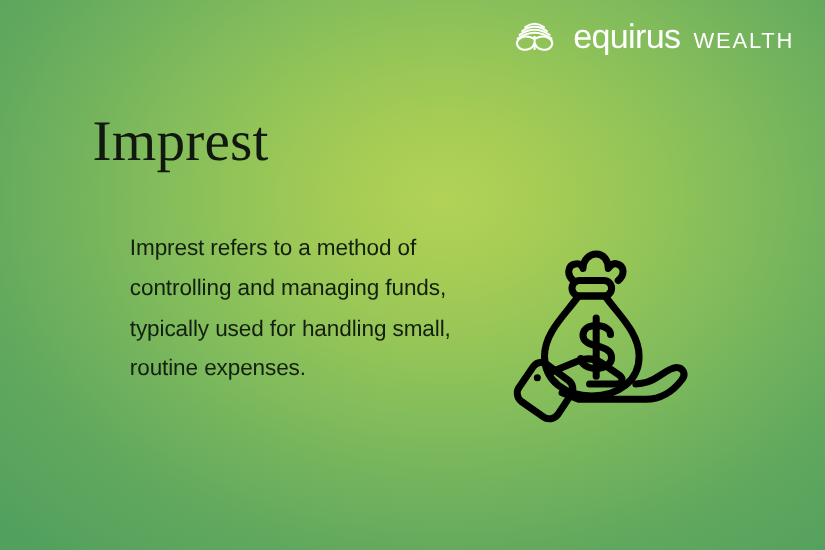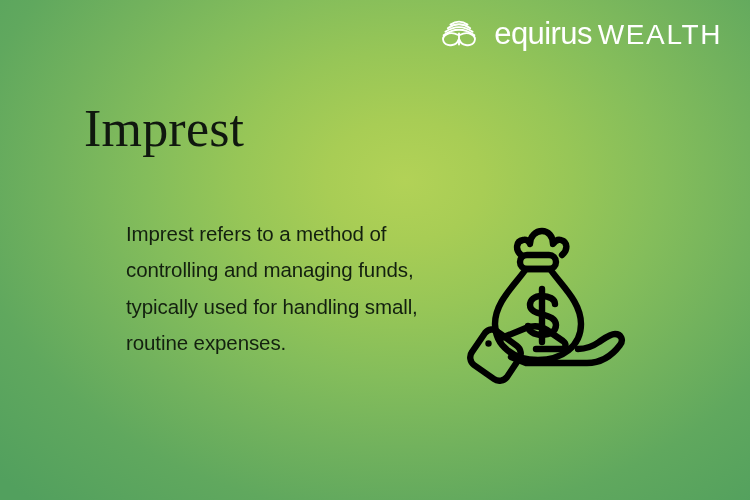--- a/index.html
+++ b/index.html
@@ -32,32 +32,32 @@
     right: 28px;
     display: flex;
     align-items: center;
     gap: 13px;
     height: 40px;
   }
   #brand-mark { display: block; }
   #brand-words {
     display: flex;
     align-items: baseline;
-    gap: 6px;
+    gap: 12px;
   }
   #brand-name {
     color: #ffffff;
     font-size: 31px;
     font-weight: 500;
     letter-spacing: -0.6px;
     line-height: 1;
   }
   #brand-sub {
     color: #ffffff;
-    font-size: 28px;
+    font-size: 20px;
     font-weight: 300;
     letter-spacing: 1.6px;
     line-height: 1;
   }
 
   
   #headline {
     position: absolute;
     left: 80px;
     top: 96px;
@@ -69,21 +69,21 @@
     letter-spacing: 0.2px;
     line-height: 1.1;
   }
 
   
   #body-copy {
     position: absolute;
     left: 118px;
     top: 208px;
     width: 345px;
-    margin: 8px;
+    margin: 0;
     font-size: 20.5px;
     font-weight: 400;
     color: #13200f;
     line-height: 1.78;
     letter-spacing: -0.1px;
   }
 
   
   #illustration {
     position: absolute;

